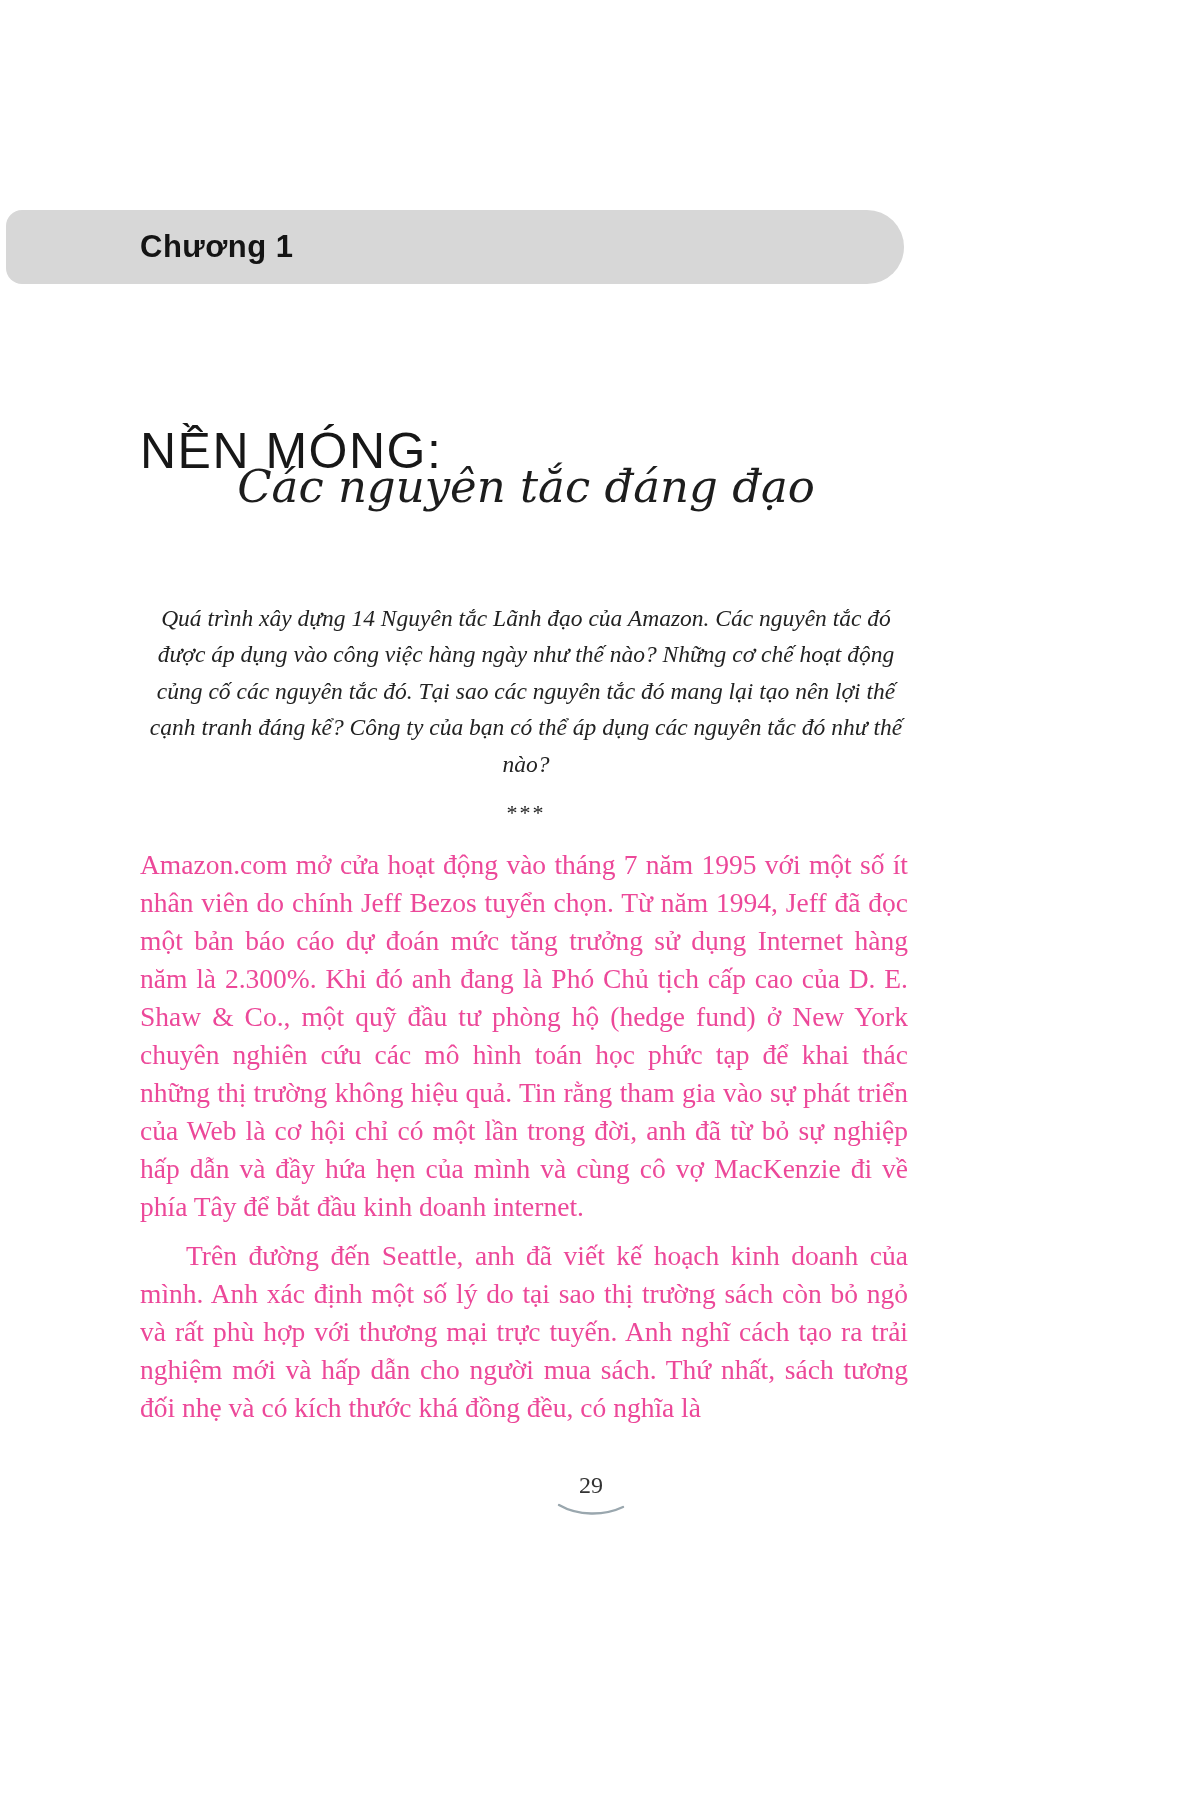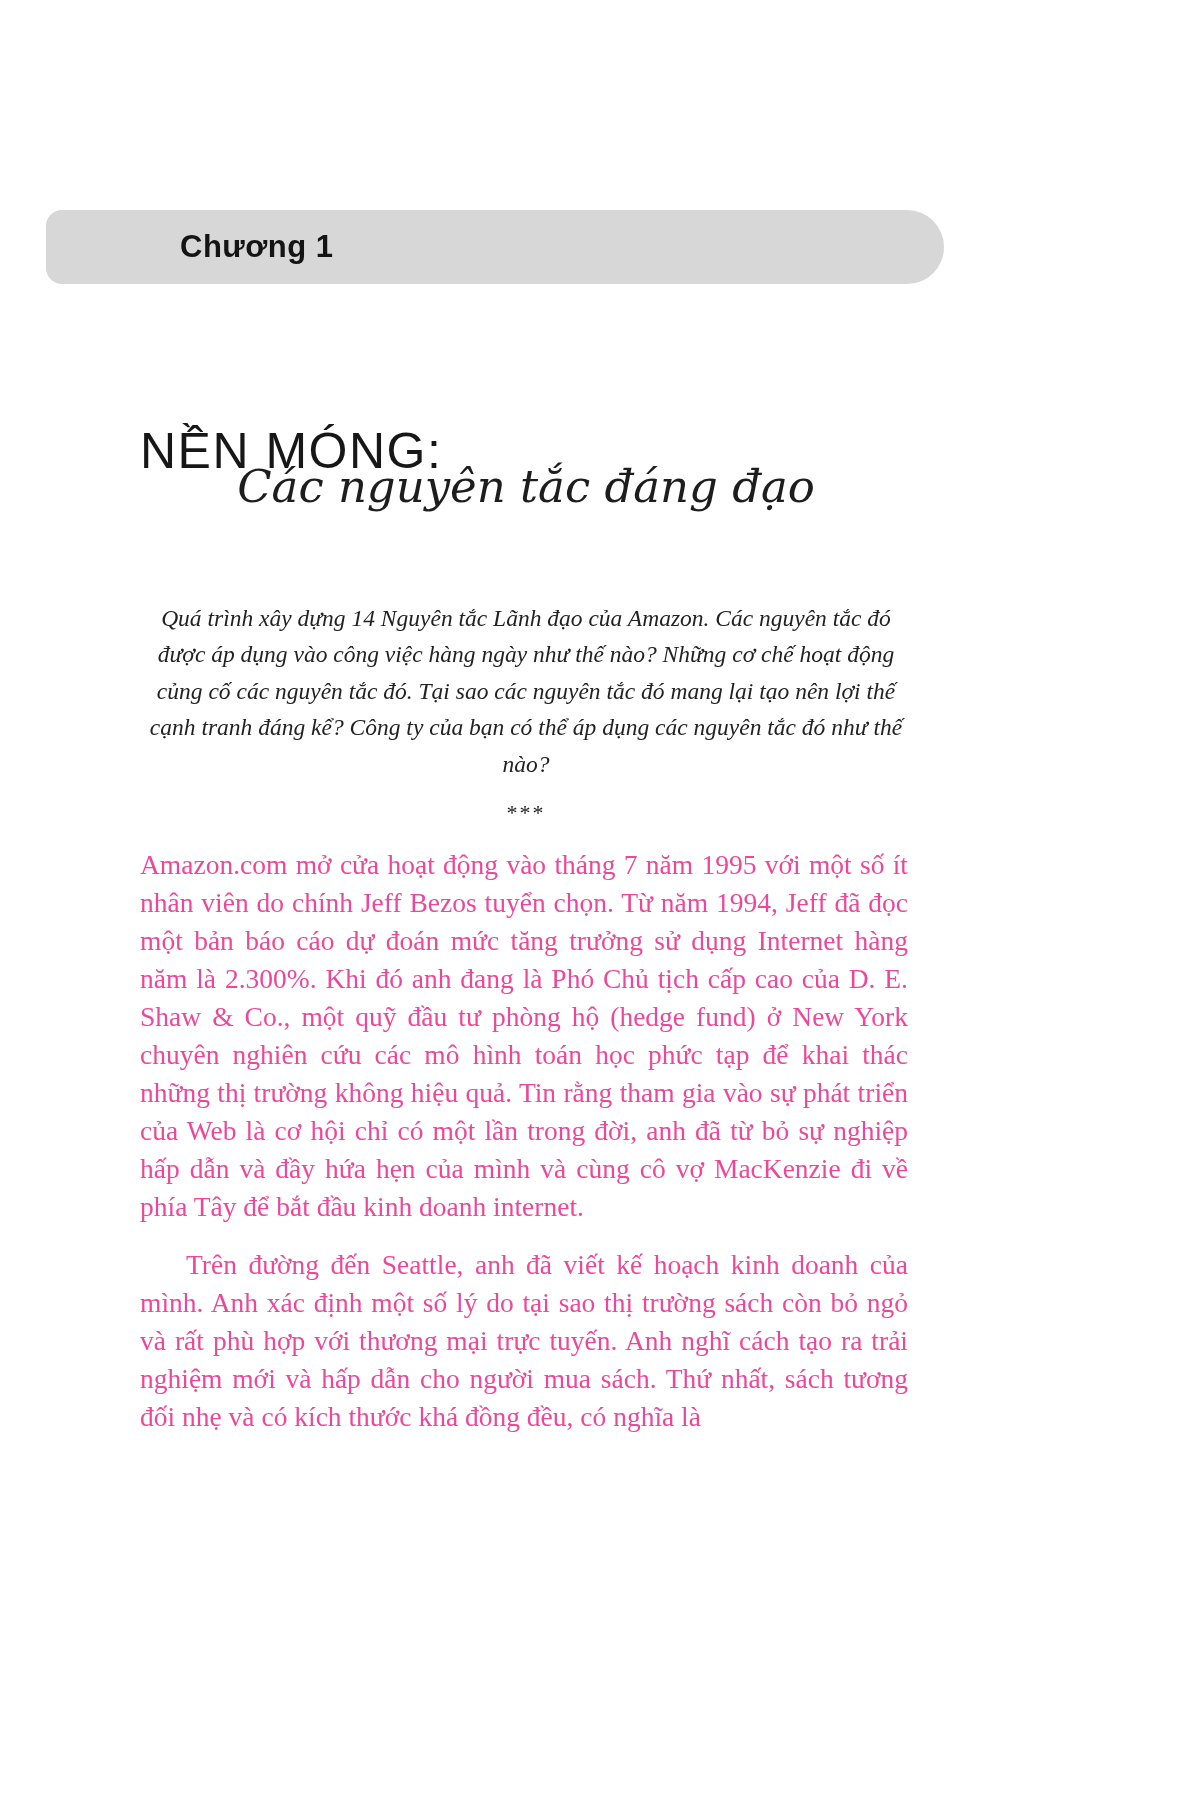--- a/index.html
+++ b/index.html
@@ -22,21 +22,20 @@
     top: 210px;
     left: 6px;
     width: 898px;
     height: 74px;
     background: #d7d7d7;
     border-radius: 16px 37px 37px 16px;
     display: flex;
     align-items: center;
     padding-left: 134px;
     box-sizing: border-box;
-    margin-left: 40px;
   }
   .chapter-label {
     font-family: "Liberation Sans", sans-serif;
     font-size: 31px;
     font-weight: 700;
     color: #141414;
     letter-spacing: 0.5px;
   }
   .chapter-title {
     position: absolute;
@@ -85,21 +84,21 @@
     position: absolute;
     top: 846px;
     left: 140px;
     width: 768px;
     text-align: justify;
     font-size: 27.5px;
     line-height: 38px;
     color: #ec4899;
   }
   .body-text p { margin: 0; }
-  .body-text p + p { margin-top: 20px; text-indent: 46px; }
+  .body-text p + p { margin-top: 11px; text-indent: 46px; }
   .page-footer {
     position: absolute;
     top: 1472px;
     left: 0;
     width: 100%;
     text-align: center;
   }
   .page-number {
     font-size: 24px;
     color: #333333;
@@ -127,14 +126,20 @@
 
   <div class="epigraph">Quá trình xây dựng 14 Nguyên tắc Lãnh đạo của Amazon. Các nguyên tắc đó được áp dụng vào công việc hàng ngày như thế nào? Những cơ chế hoạt động củng cố các nguyên tắc đó. Tại sao các nguyên tắc đó mang lại tạo nên lợi thế cạnh tranh đáng kể? Công ty của bạn có thể áp dụng các nguyên tắc đó như thế nào?</div>
 
   <div class="separator">***</div>
 
   <div class="body-text">
     <p>Amazon.com mở cửa hoạt động vào tháng 7 năm 1995 với một số ít nhân viên do chính Jeff Bezos tuyển chọn. Từ năm 1994, Jeff đã đọc một bản báo cáo dự đoán mức tăng trưởng sử dụng Internet hàng năm là 2.300%. Khi đó anh đang là Phó Chủ tịch cấp cao của D. E. Shaw &amp; Co., một quỹ đầu tư phòng hộ (hedge fund) ở New York chuyên nghiên cứu các mô hình toán học phức tạp để khai thác những thị trường không hiệu quả. Tin rằng tham gia vào sự phát triển của Web là cơ hội chỉ có một lần trong đời, anh đã từ bỏ sự nghiệp hấp dẫn và đầy hứa hẹn của mình và cùng cô vợ MacKenzie đi về phía Tây để bắt đầu kinh doanh internet.</p>
     <p>Trên đường đến Seattle, anh đã viết kế hoạch kinh doanh của mình. Anh xác định một số lý do tại sao thị trường sách còn bỏ ngỏ và rất phù hợp với thương mại trực tuyến. Anh nghĩ cách tạo ra trải nghiệm mới và hấp dẫn cho người mua sách. Thứ nhất, sách tương đối nhẹ và có kích thước khá đồng đều, có nghĩa là</p>
   </div>
 
+  <div class="page-footer">
+    <span class="page-number">29</span>
+    <svg class="swoosh" width="74" height="18" viewBox="0 0 74 18" aria-hidden="true">
+      <path d="M5 4 C 24 15, 50 15, 69 6" stroke="#9aa7ae" stroke-width="2.4" fill="none" stroke-linecap="round"></path>
+    </svg>
+  </div>
 
 </div>
 
 </body></html>

